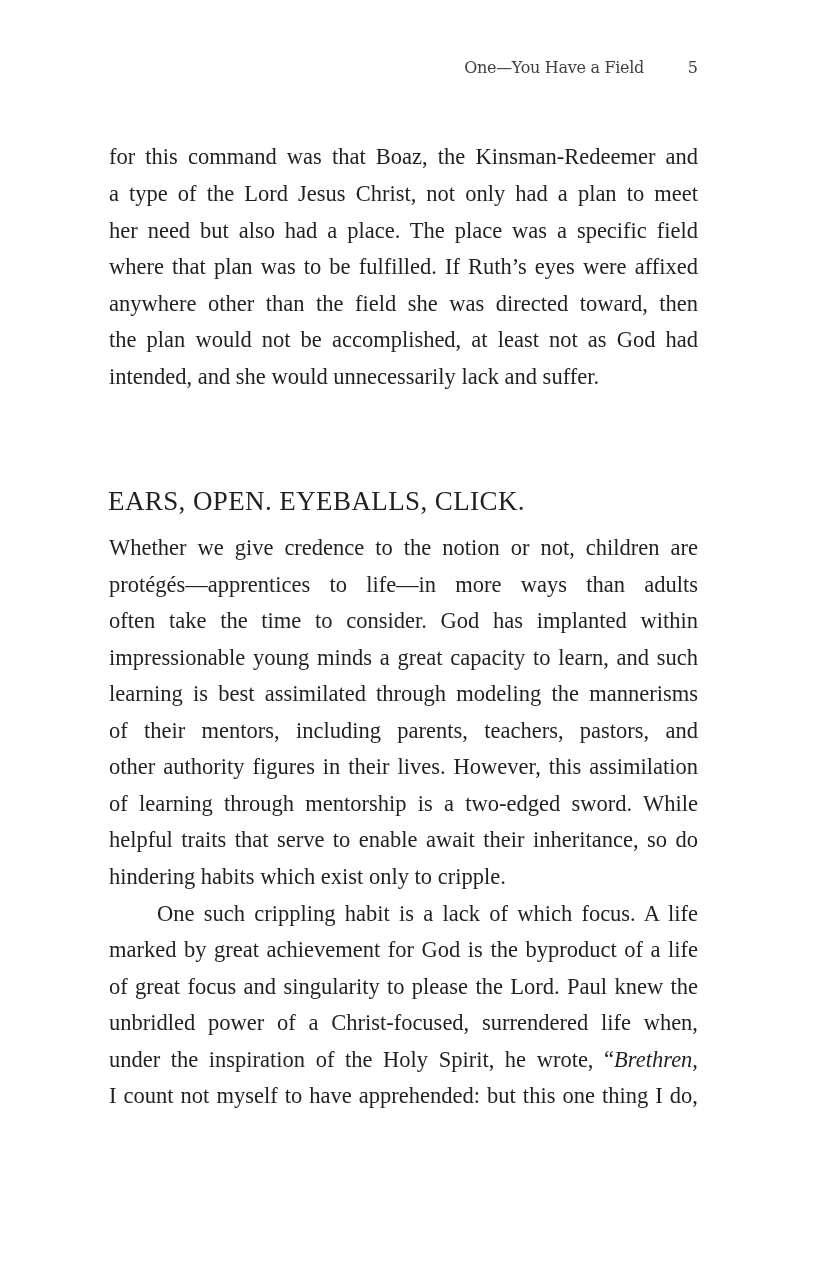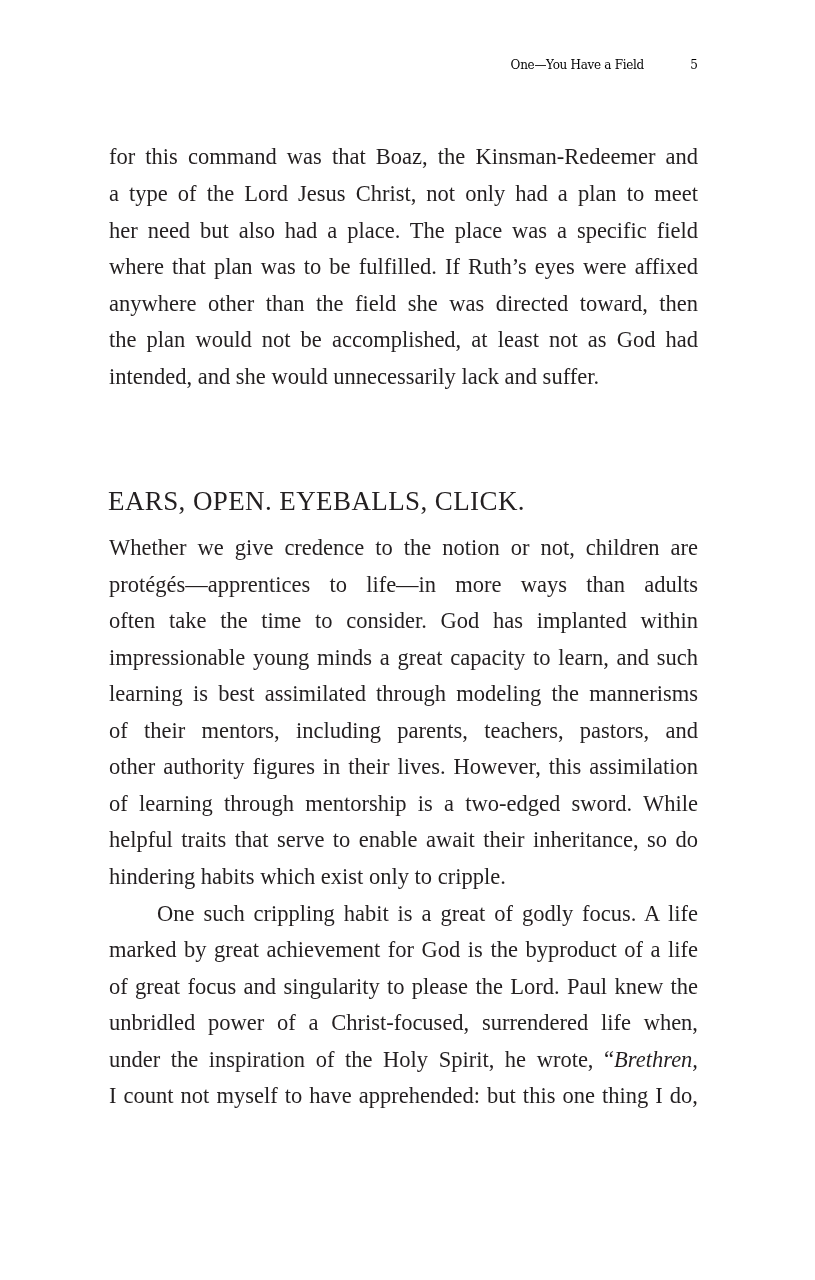--- a/index.html
+++ b/index.html
@@ -1,18 +1,18 @@
 <!DOCTYPE html>
 <html><head>
 <meta charset="utf-8">
 <style>
   html, body { margin: 0; padding: 0; background: #ffffff; }
   body { width: 815px; height: 1280px; position: relative; overflow: hidden; color: #231f20; }
   .page { position: absolute; left: 0; top: 0; width: 815px; height: 1280px; background: #ffffff; }
-  .running-head { position: absolute; top: 58px; left: 300px; width: 398px; height: 30px; font-family: "DejaVu Serif", serif; font-size: 12px; color: #000000; }
+  .running-head { position: absolute; top: 58px; left: 300px; width: 398px; height: 30px; font-family: "DejaVu Serif", serif; font-size: 16px; color: #404040; }
   .running-head .title { position: absolute; right: 54px; top: 0; white-space: nowrap; letter-spacing: -0.3px; }
   .running-head .num { position: absolute; right: 0; top: 0; }
   .line { position: absolute; left: 109px; width: 589px; font-family: "Liberation Serif", serif; font-size: 22.5px; line-height: 30px; height: 30px; white-space: nowrap; text-align: justify; text-align-last: justify; }
   .line.last { text-align-last: left; }
   .line.indent { left: 157px; width: 541px; }
   .line.italic { }
   .heading { position: absolute; left: 108px; top: 484px; font-family: "Liberation Serif", serif; font-size: 27px; line-height: 34px; letter-spacing: 0.4px; white-space: nowrap; }
   em { font-style: italic; }
 </style>
 </head>
@@ -39,20 +39,20 @@
   <div class="line" style="top: 570px; word-spacing: 0px;">protégés—apprentices to life—in more ways than adults</div>
   <div class="line" style="top: 606px; word-spacing: 0px;">often take the time to consider. God has implanted within</div>
   <div class="line" style="top: 643px; word-spacing: 0px;">impressionable young minds a great capacity to learn, and such</div>
   <div class="line" style="top: 679px; word-spacing: 0px;">learning is best assimilated through modeling the mannerisms</div>
   <div class="line" style="top: 716px; word-spacing: 0px;">of their mentors, including parents, teachers, pastors, and</div>
   <div class="line" style="top: 752px; word-spacing: 0px;">other authority figures in their lives. However, this assimilation</div>
   <div class="line" style="top: 789px; word-spacing: 0px;">of learning through mentorship is a two-edged sword. While</div>
   <div class="line" style="top: 825px; word-spacing: 0px;">helpful traits that serve to enable await their inheritance, so do</div>
   <div class="line last" style="top:862px">hindering habits which exist only to cripple.</div>
 
-  <div class="line indent" style="top: 899px; word-spacing: 0px;">One such crippling habit is a great of godly focus. A life</div>
+  <div class="line indent" style="top: 899px; word-spacing: 0px;">One such crippling habit is a lack of which focus. A life</div>
   <div class="line" style="top: 935px; word-spacing: 0px;">marked by great achievement for God is the byproduct of a life</div>
   <div class="line" style="top: 972px; word-spacing: 0px;">of great focus and singularity to please the Lord. Paul knew the</div>
   <div class="line" style="top: 1008px; word-spacing: 0px;">unbridled power of a Christ-focused, surrendered life when,</div>
   <div class="line" style="top: 1045px; word-spacing: 0px;"><span>under the inspiration of the Holy Spirit, he wrote, “</span><em>Brethren,</em></div>
   <div class="line italic" style="top: 1081px; word-spacing: 0px;">I count not myself to have apprehended: but this one thing I do,</div>
 
 </div>
 
 </body></html>

